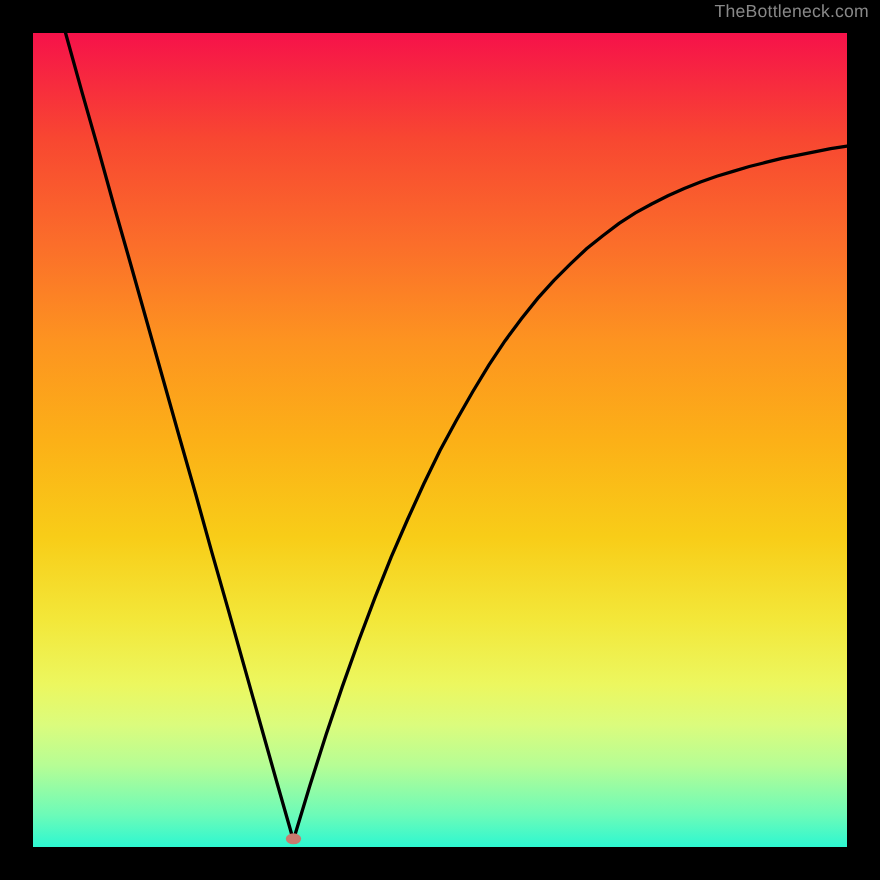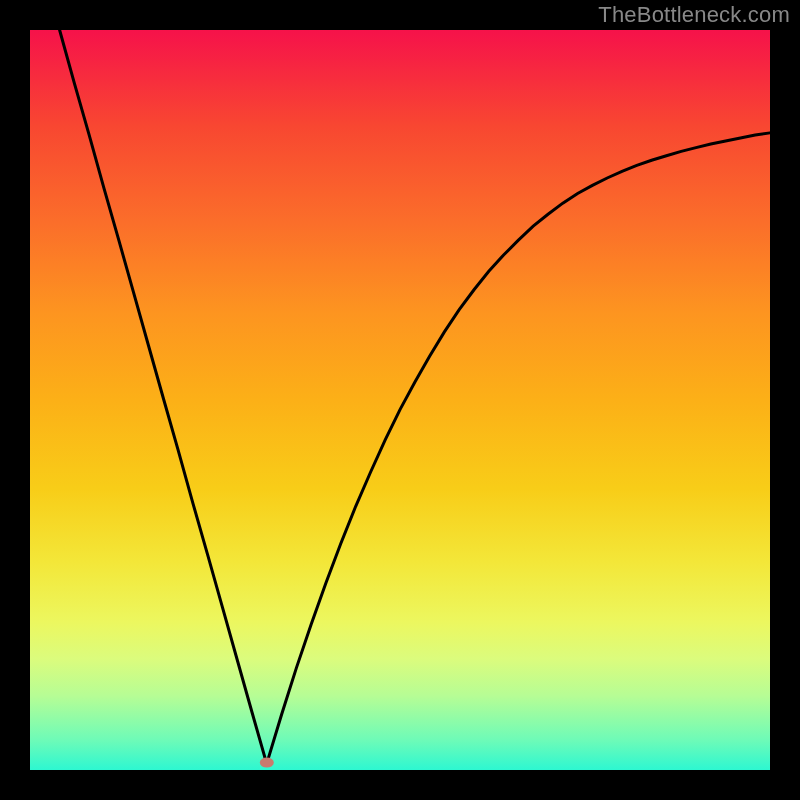--- a/index.html
+++ b/index.html
@@ -15,21 +15,21 @@
     position: relative;
     width: 800px;
     height: 800px;
     background: #000;
   }
   .watermark {
     position: absolute;
     top: 2px;
     right: 10px;
     color: #888;
-    font-size: 22px;
+    font-size: 16px;
     font-weight: 500;
     letter-spacing: 0.2px;
     z-index: 5;
     margin-left: 17px;
   }
   .plot-area {
     position: absolute;
     left: 30px;
     top: 30px;
     width: 740px;

